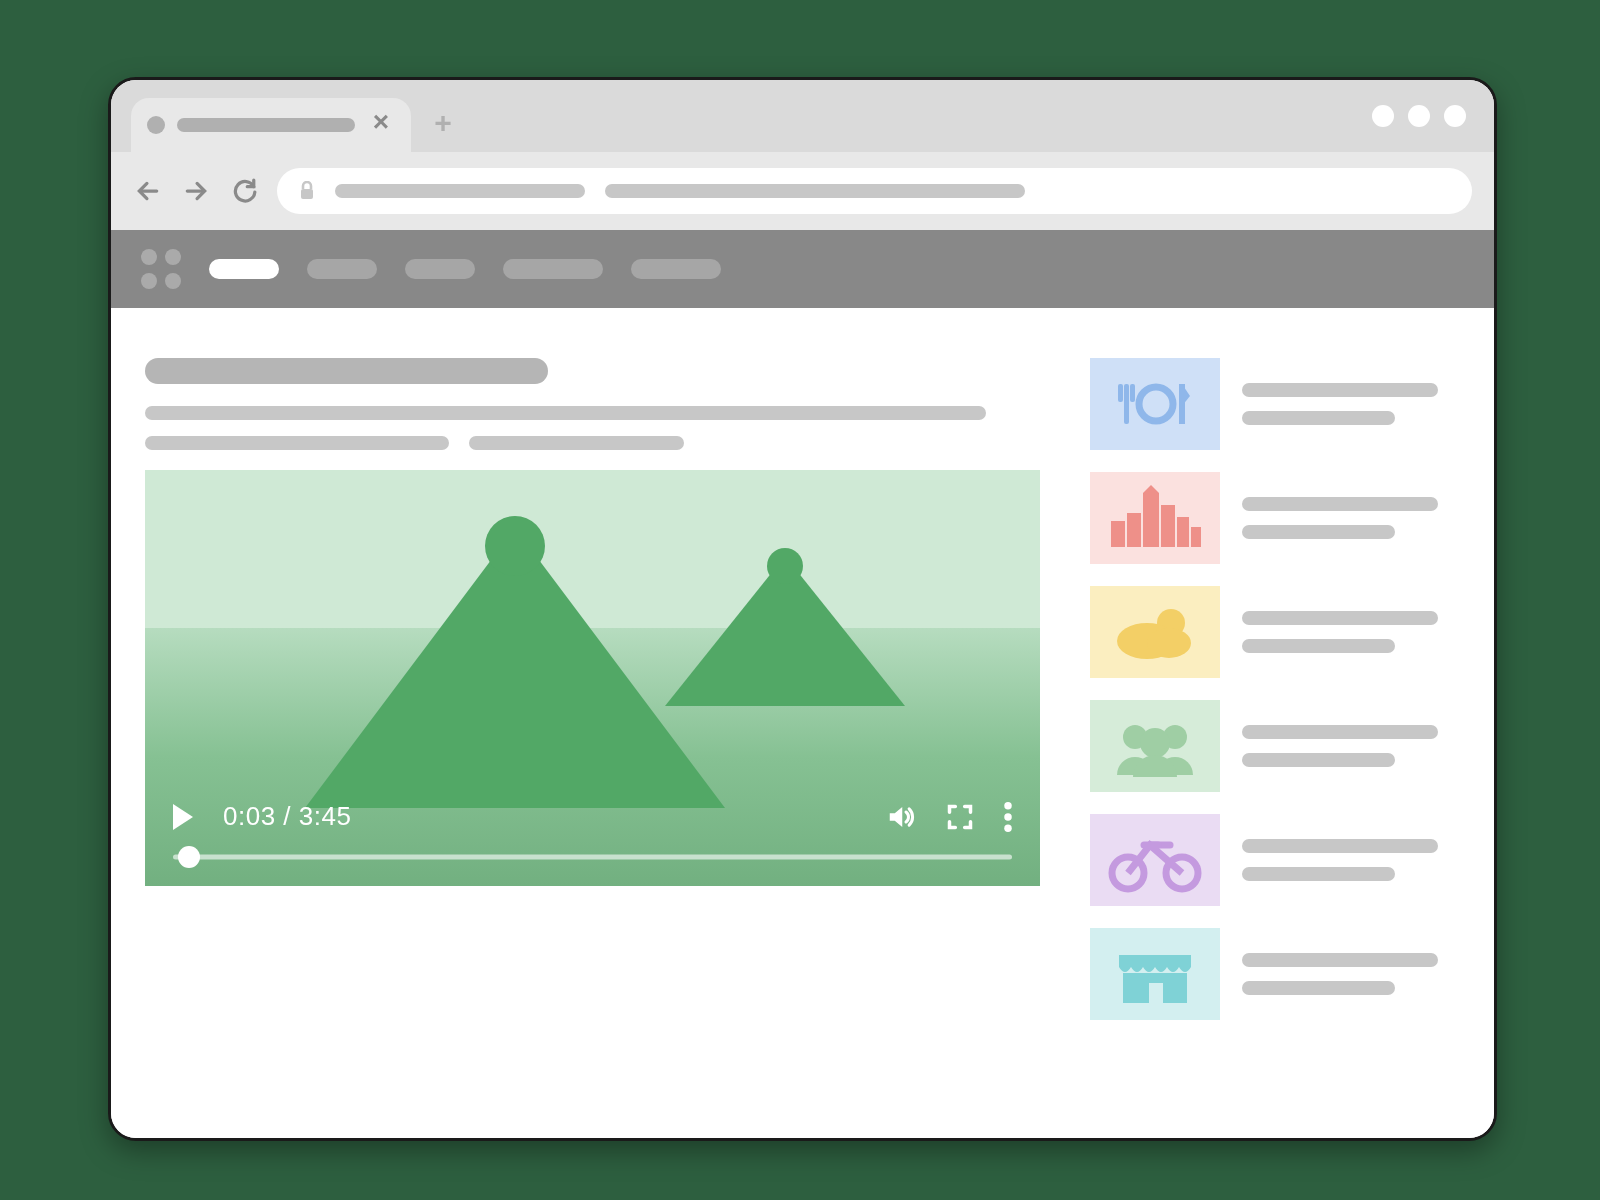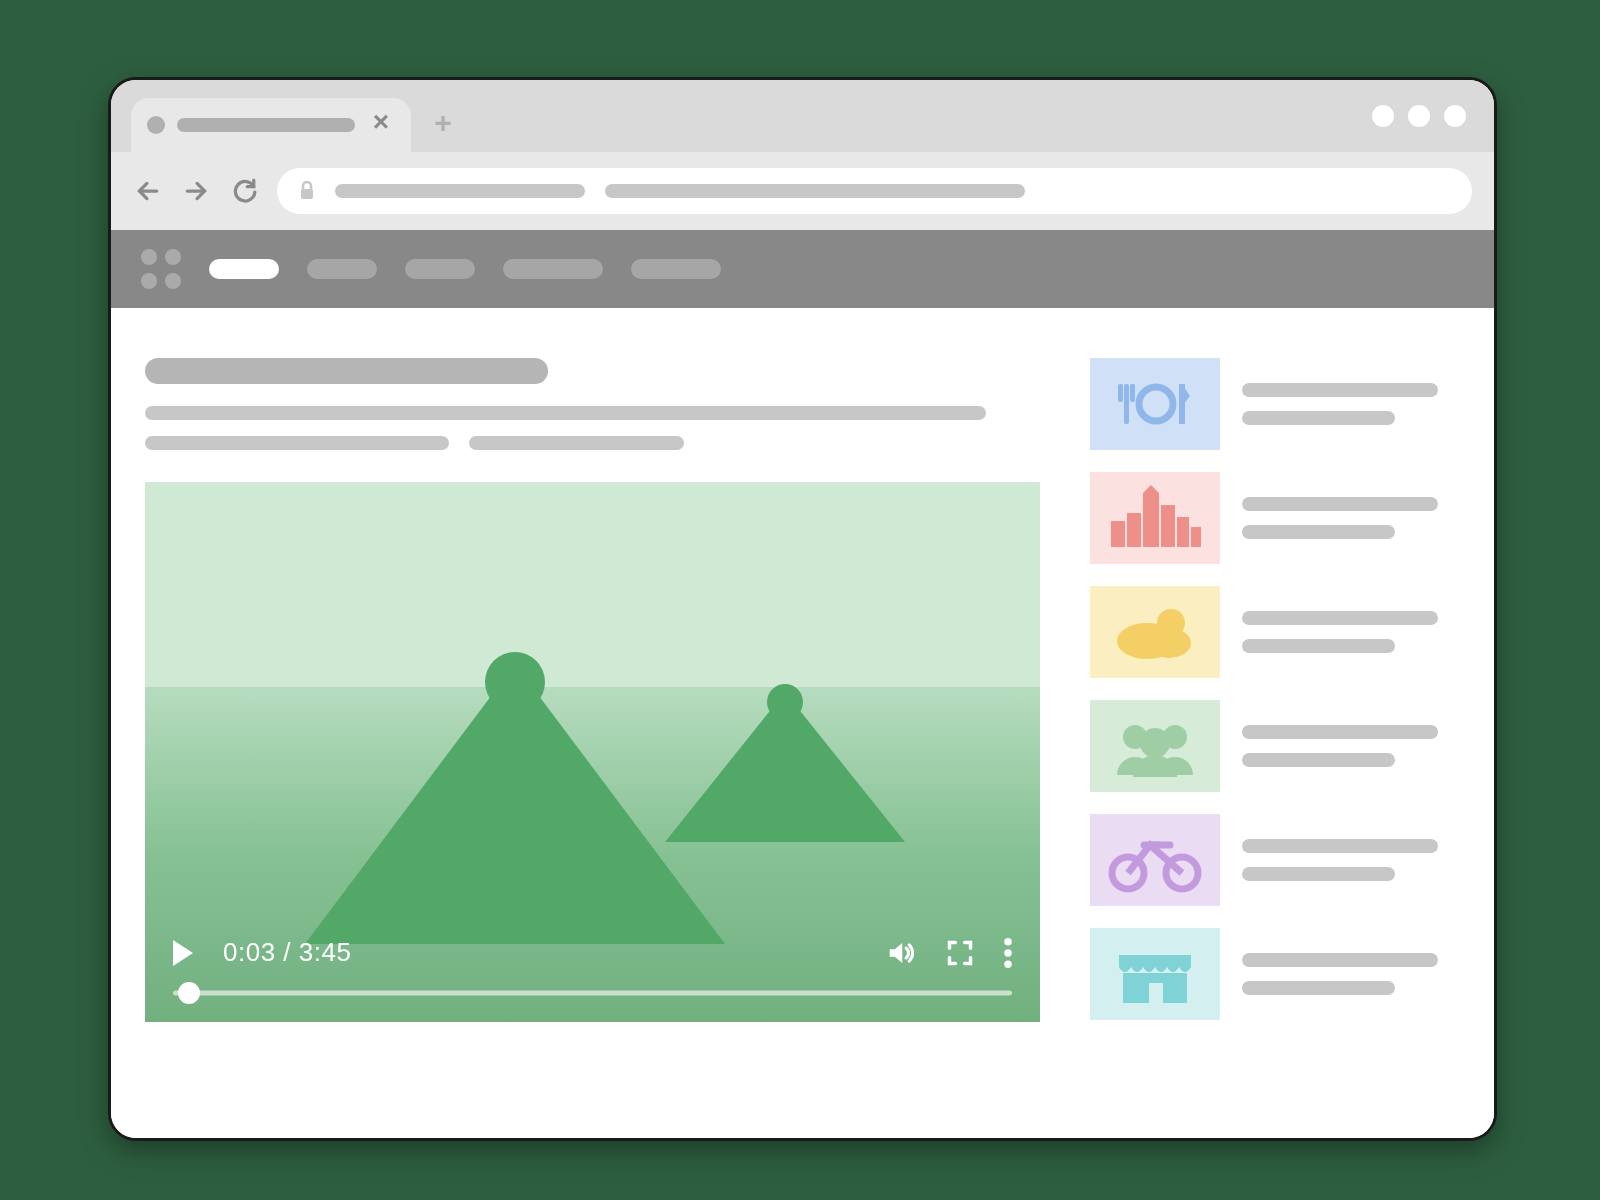--- a/index.html
+++ b/index.html
@@ -150,22 +150,22 @@
   .body-line {
     height: 14px; border-radius: 7px; background:var(--chrome-grey-3);
     margin-bottom: 16px;
   }
   .body-line-row { display:flex; gap:20px; margin-bottom:14px;}
   .body-line-row div { height:14px; border-radius:7px; background:var(--chrome-grey-3);}
 
   .video {
     position: relative;
     width: 100%;
-    height: 540px;
-    margin-top: 32px;
+    height: 416px;
+    margin-top: 20px;
     overflow: hidden;
   }
   .video-sky { position:absolute; inset:0; background:#cfe9d5; }
   .video-ground {
     position:absolute; left:0; right:0; bottom:0; height:62%;
     background: linear-gradient(to bottom, #b6dcbf 0%, #86c193 50%, #72b080 100%);
   }
   .hill-big {
     position:absolute; bottom:78px; left:160px;
     width:0;height:0;

